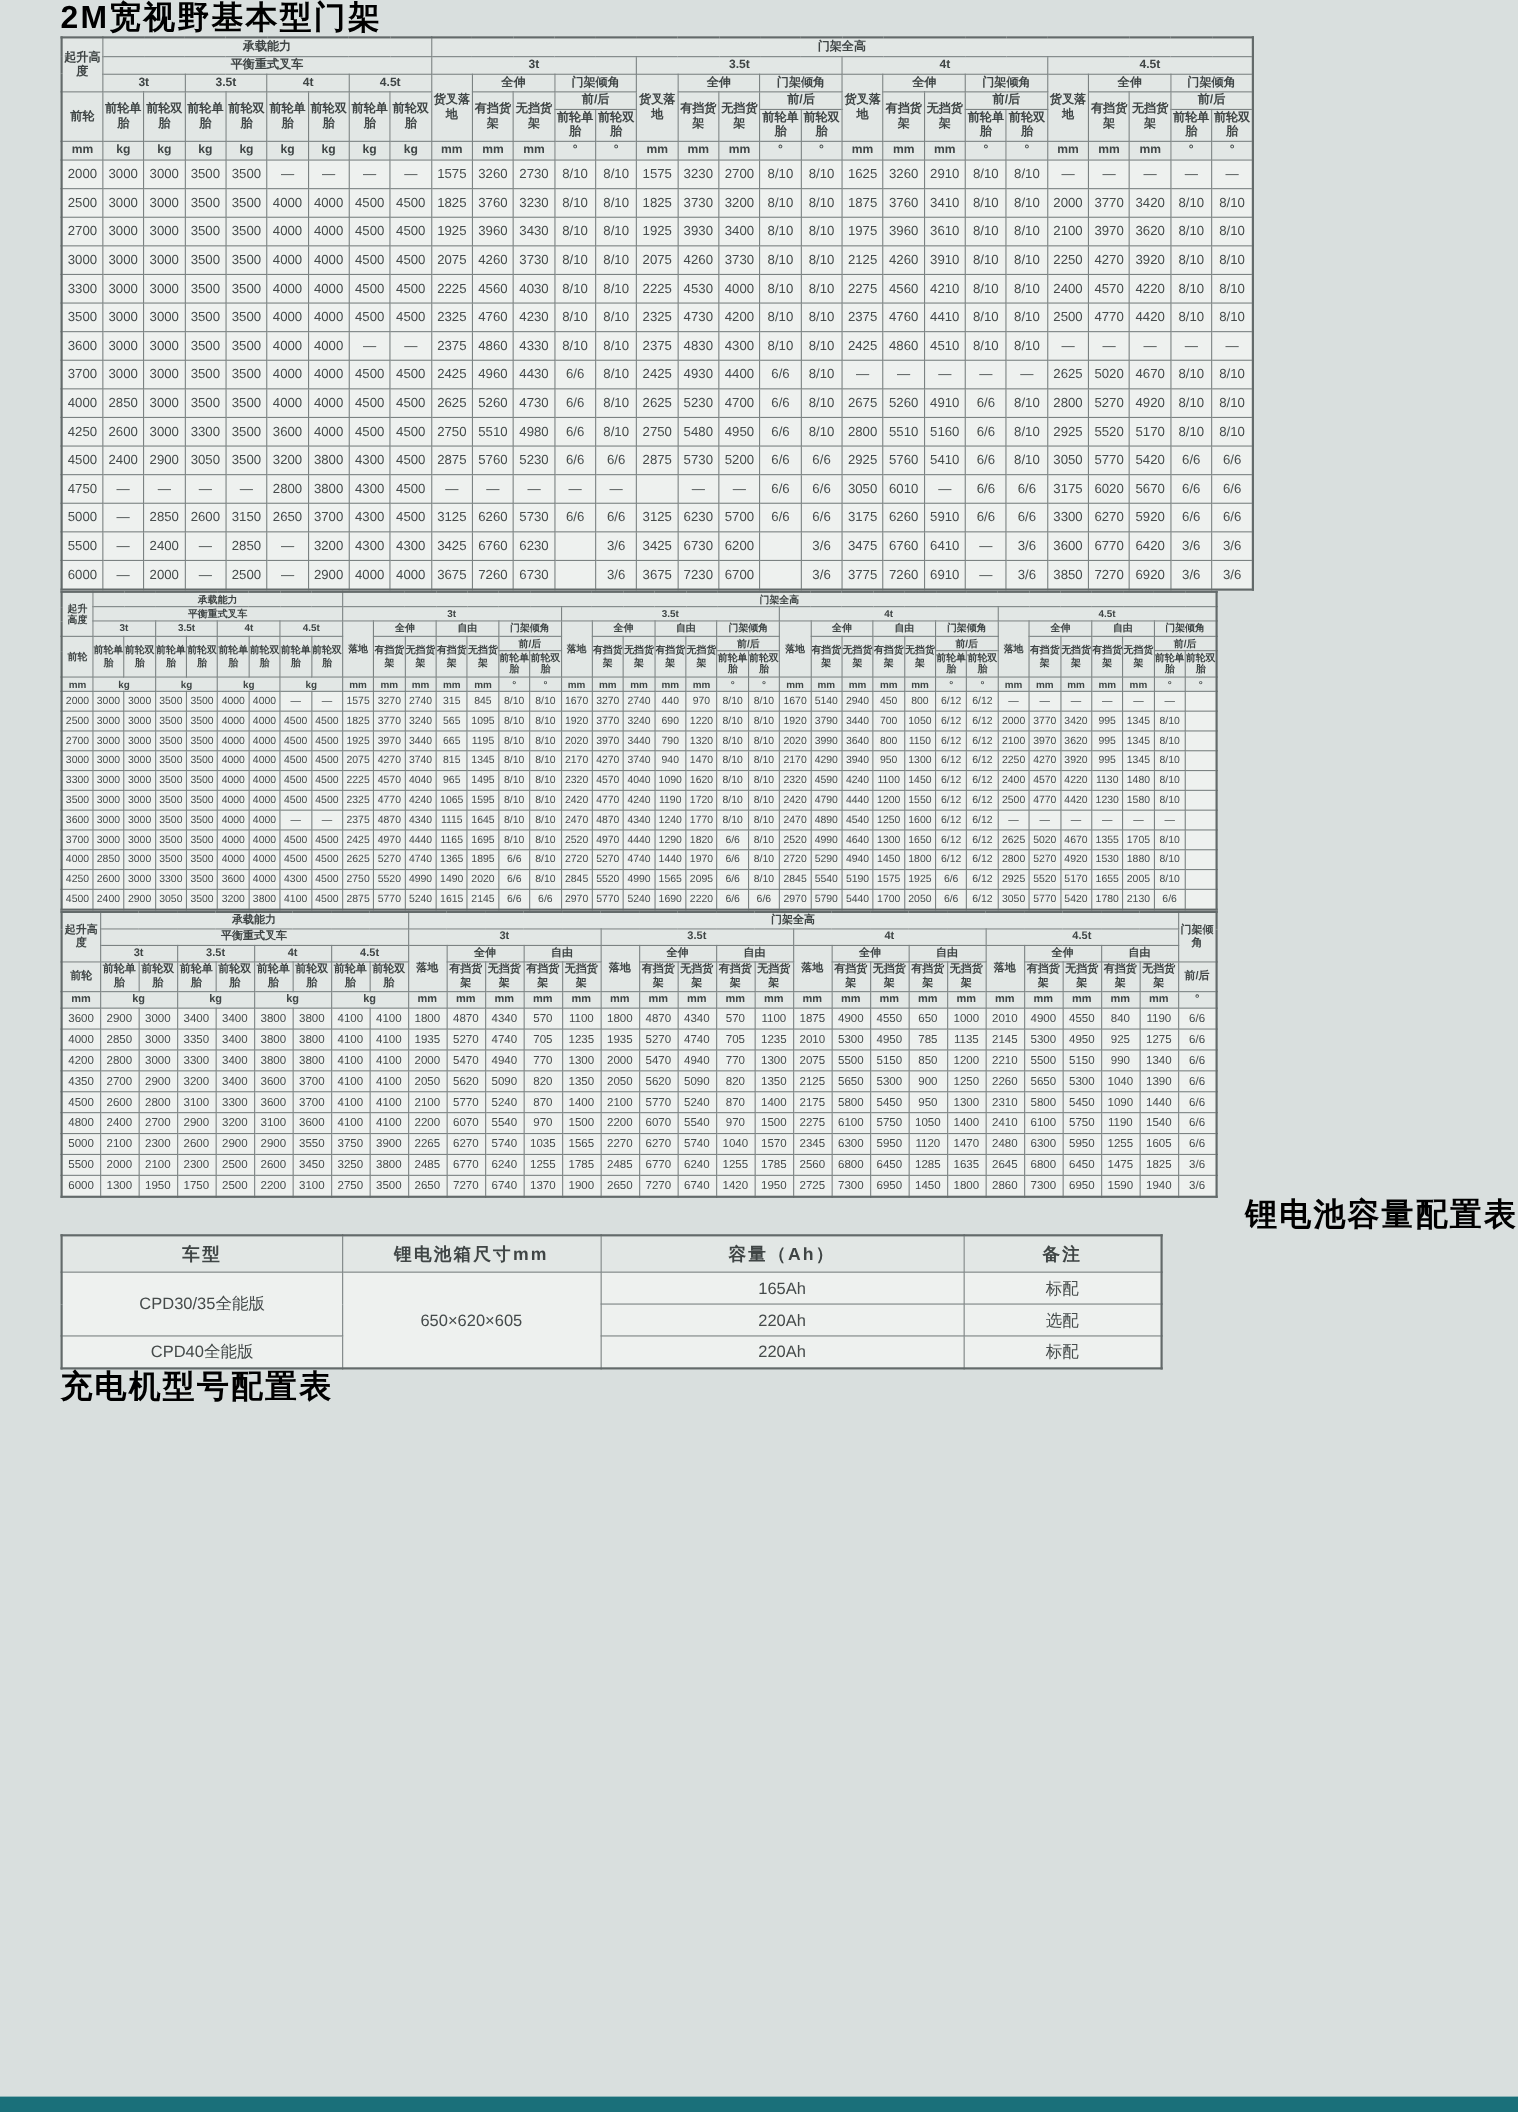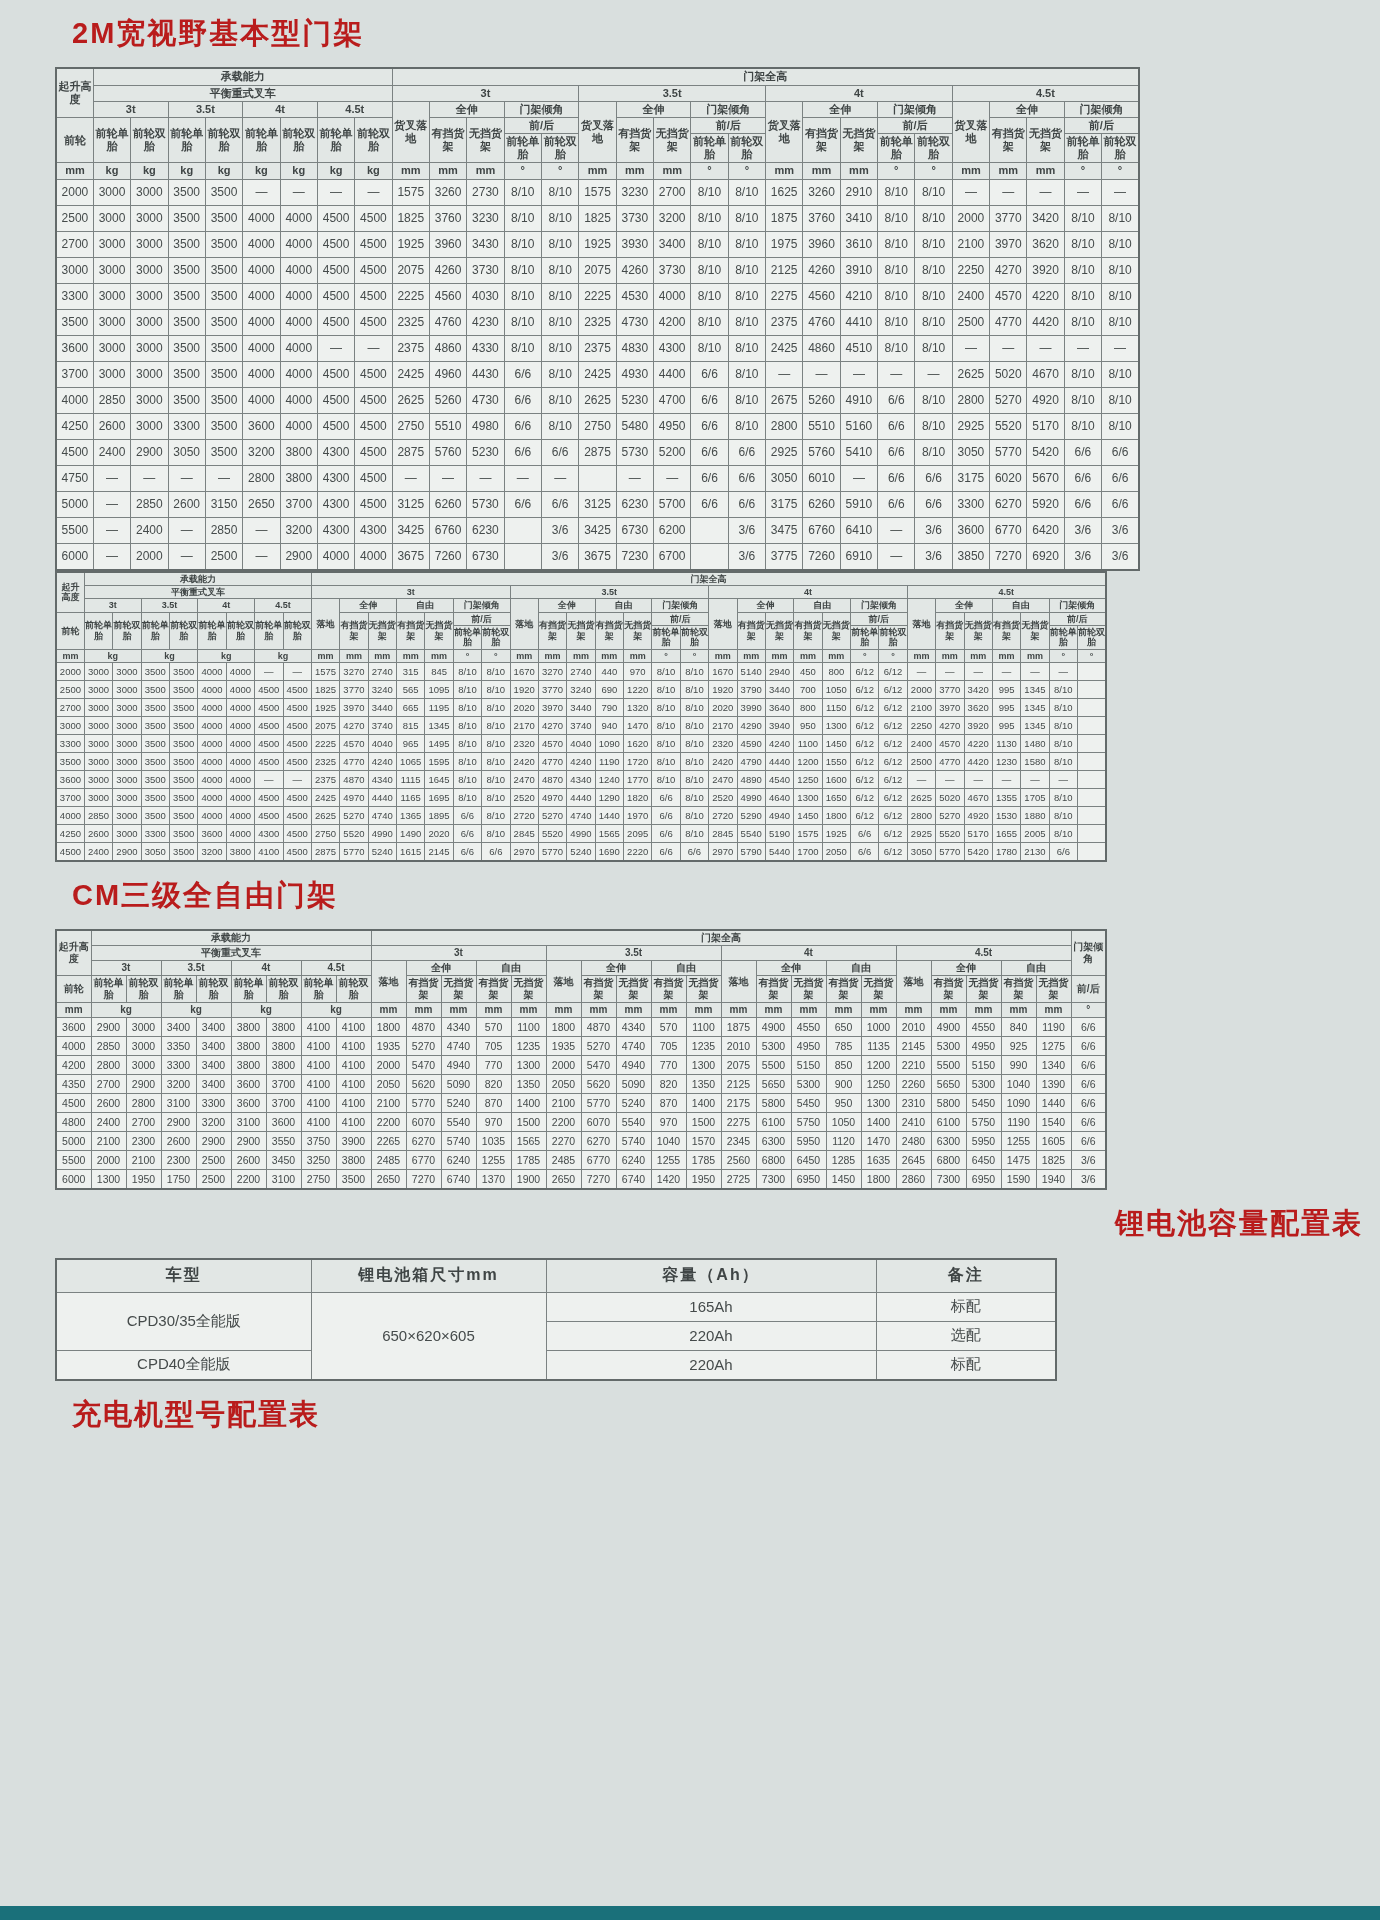--- a/index.html
+++ b/index.html
@@ -4,22 +4,22 @@
 <style>
   html,body{margin:0;padding:0;}
   body{
     width:1380px;height:1920px;position:relative;overflow:hidden;
     background:#d9dfde;
     font-family:"Liberation Sans", sans-serif;
     color:#3e4444;
   }
   .content{padding-left:55px;}
   h2.sec-title{
-    font-size:29px;font-weight:700;color:#b91c1c;
-    letter-spacing:2px;margin:17px;line-height:1.15;
+    font-size:29px;font-weight:700;color:#000000;
+    letter-spacing:2px;margin:0;line-height:1.15;
   }
   .m1{margin:116px 0 14px 0;}
   .m2{margin:42px 0 14px 0;}
   .m3{margin:40px 0 16px 0;}
   .m4{margin:70px 0 12px 0;text-align:right;}
   .m5{margin:36px 0 12px 0;}
   table.data-table{
     border-collapse:collapse;table-layout:fixed;
     background:#eef1ef;border:2px solid #636a6a;
   }
@@ -1168,21 +1168,20 @@
             <td>1780</td>
             <td>2130</td>
             <td>6/6</td>
             <td></td>
           </tr>
         </tbody>
       </table>
   </section>
 
   <section>
-    <h2 class="sec-title m3">CM三级全自由门架</h2>
     <table class="data-table t3">
         <thead>
           <tr>
             <th rowspan="3">起升高度</th>
             <th colspan="8">承载能力</th>
             <th colspan="20">门架全高</th>
             <th rowspan="3">门架倾角</th>
           </tr>
           <tr>
             <th colspan="8">平衡重式叉车</th>

